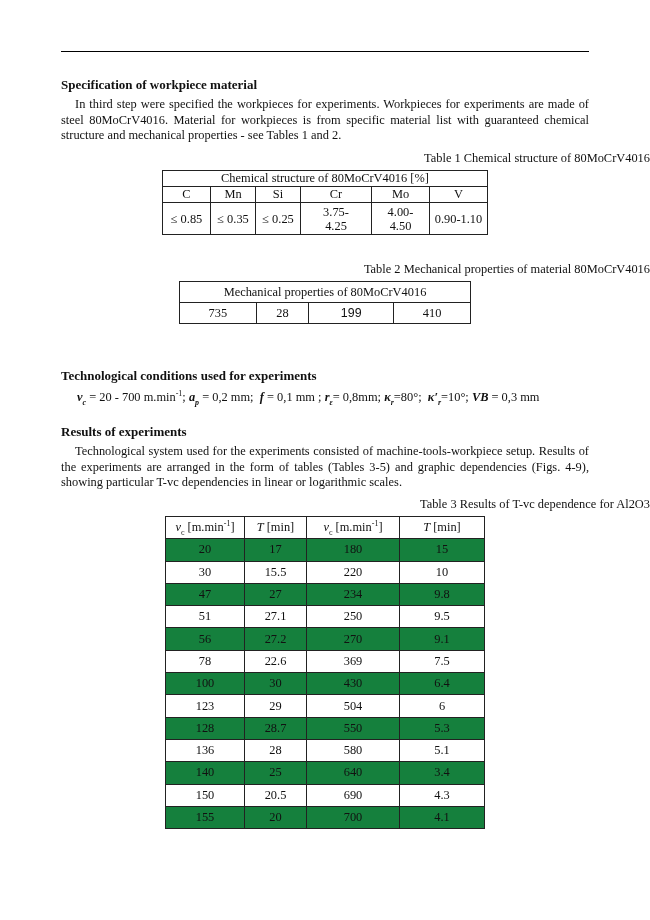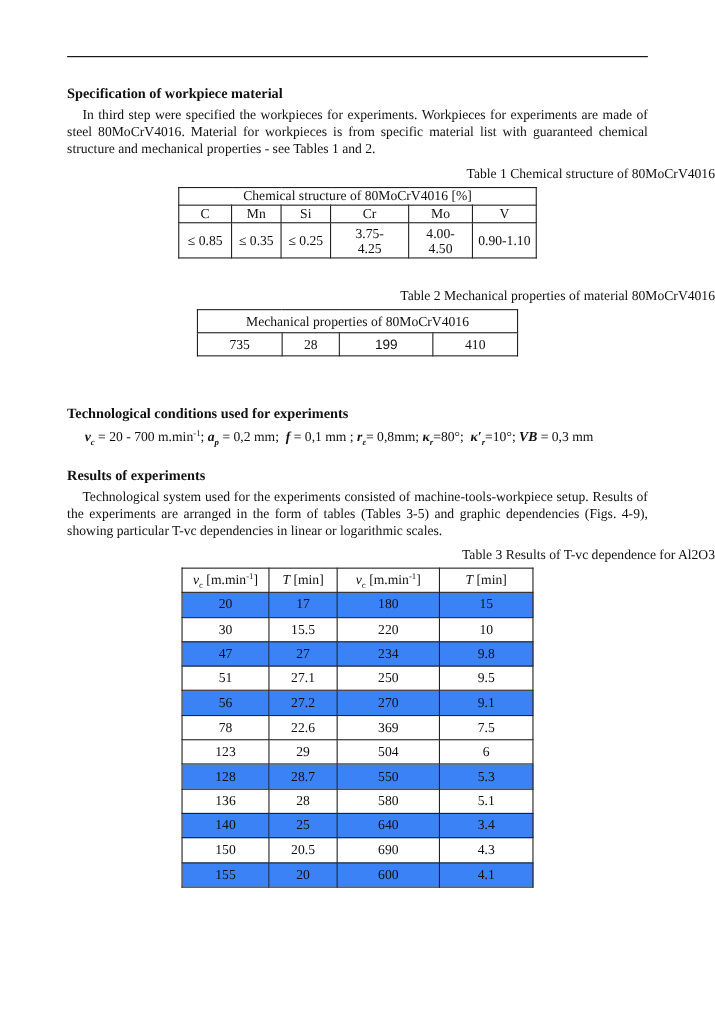--- a/index.html
+++ b/index.html
@@ -20,21 +20,21 @@
   td, th { border: 1px solid #222; text-align: center; font-weight: normal; padding: 0; }
   .t1 { left: 162px; top: 170px; width: 326px; border-radius: 14px; }
   .t1 tr.r0 td { height: 15px; }
   .t1 tr.r1 td { height: 14px; }
   .t1 tr.r2 td { height: 31px; line-height: 14px; }
   .t2 { left: 179px; top: 281px; width: 292px; }
   .t2 td { height: 20px; }
   .t2 .sans { font-family: "Liberation Sans", sans-serif; font-size: 12.4px; }
   .t3 { left: 165px; top: 516px; width: 320px; }
   .t3 td { height: 21.3px; }
-  .t3 tr.shade td { background: #3b82f6; }
+  .t3 tr.shade td { background: #15803d; }
   .conds { position: absolute; left: 77px; top: 389px; font-size: 12.4px; white-space: nowrap; }
   .bi { font-weight: bold; font-style: italic; }
   .it { font-style: italic; }
   sub, sup { font-size: 8px; }
 </style>
 </head>
 <body>
 
 <div class="page">
 
@@ -137,20 +137,26 @@
           <td>27.2</td>
           <td>270</td>
           <td>9.1</td>
         </tr>
         <tr>
           <td>78</td>
           <td>22.6</td>
           <td>369</td>
           <td>7.5</td>
         </tr>
+        <tr class="shade">
+          <td>100</td>
+          <td>30</td>
+          <td>430</td>
+          <td>6.4</td>
+        </tr>
         <tr>
           <td>123</td>
           <td>29</td>
           <td>504</td>
           <td>6</td>
         </tr>
         <tr class="shade">
           <td>128</td>
           <td>28.7</td>
           <td>550</td>
@@ -170,19 +176,19 @@
         </tr>
         <tr>
           <td>150</td>
           <td>20.5</td>
           <td>690</td>
           <td>4.3</td>
         </tr>
         <tr class="shade">
           <td>155</td>
           <td>20</td>
-          <td>600</td>
+          <td>700</td>
           <td>4.1</td>
         </tr>
       </tbody>
   </table>
 
 </div>
 
 </body></html>

